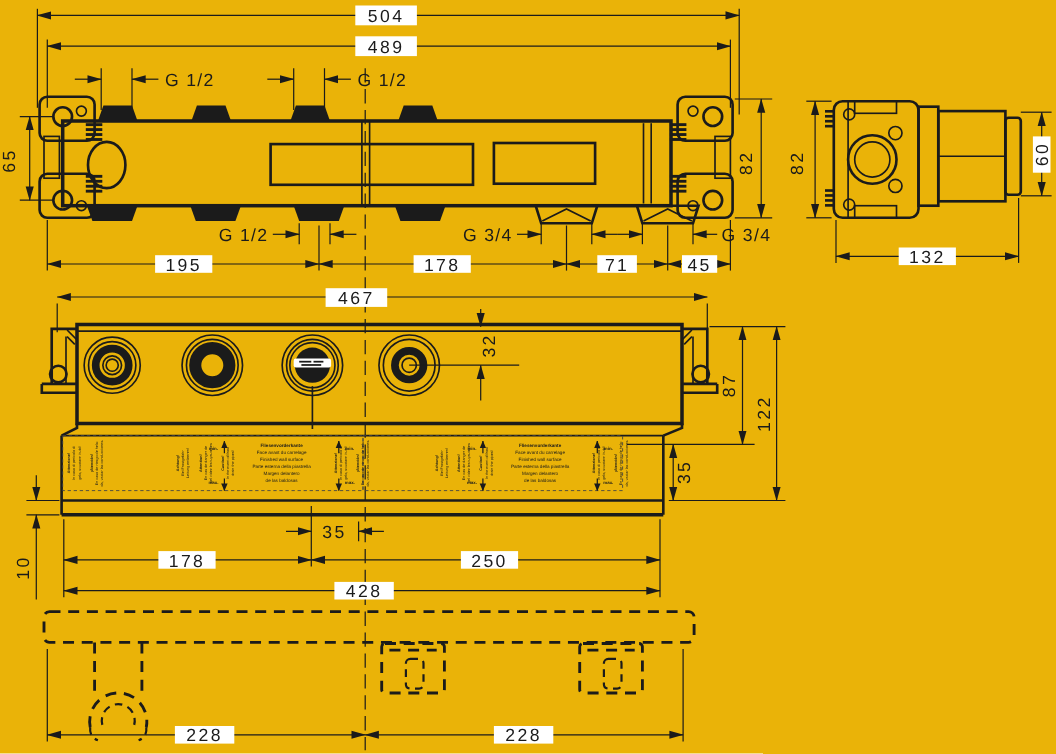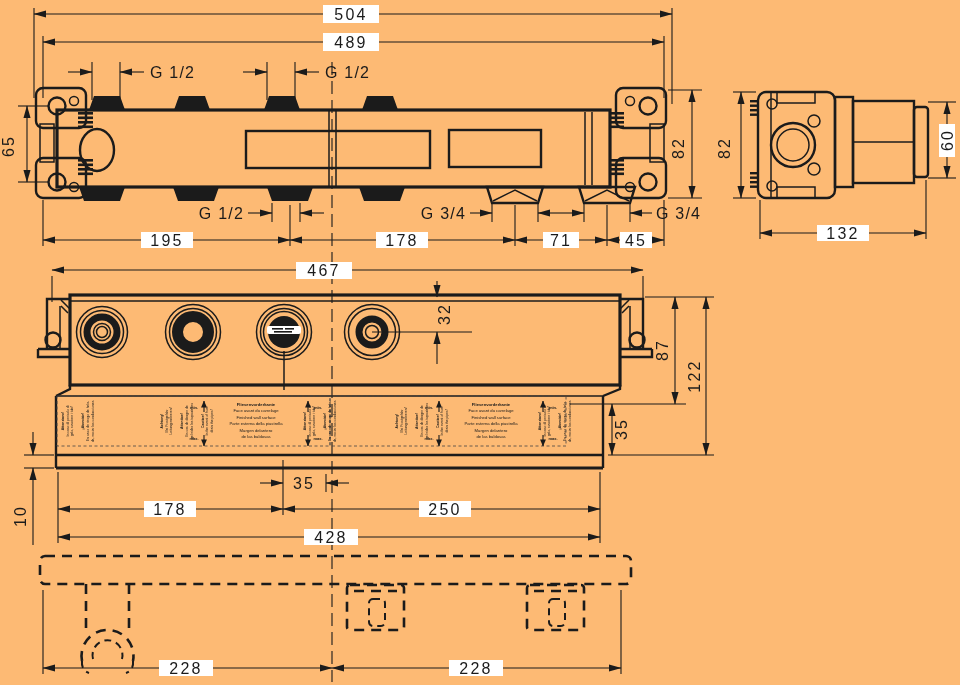--- a/index.html
+++ b/index.html
@@ -1,16 +1,16 @@
 <!DOCTYPE html>
 <html><head>
 <meta charset="utf-8">
 <style>
   html,body{margin:0;padding:0;background:#fff;}
-  #stage{position:relative;width:960px;height:685px;background:#fdba74;overflow:hidden;}
+  #stage{position:relative;width:960px;height:685px;background:#eab308;overflow:hidden;}
   svg{position:absolute;left:0;top:0;}
   .ln{stroke:#1b1b1b;fill:none;stroke-width:1.5;}
   .ln2{stroke:#1b1b1b;fill:none;stroke-width:2.4;}
   .ln3{stroke:#1b1b1b;fill:none;stroke-width:3.2;}
   .dim{stroke:#1b1b1b;fill:none;stroke-width:1.1;}
   .dk{fill:#1b1b1b;stroke:none;}
   .wb{fill:#ffffff;stroke:none;}
   .cl{stroke:#1b1b1b;fill:none;stroke-width:1.1;stroke-dasharray:13 6;}
   .hd{stroke:#1b1b1b;fill:none;stroke-width:2.6;stroke-dasharray:10 7;}
   .hd2{stroke:#1b1b1b;fill:none;stroke-width:2;stroke-dasharray:7 5;}

